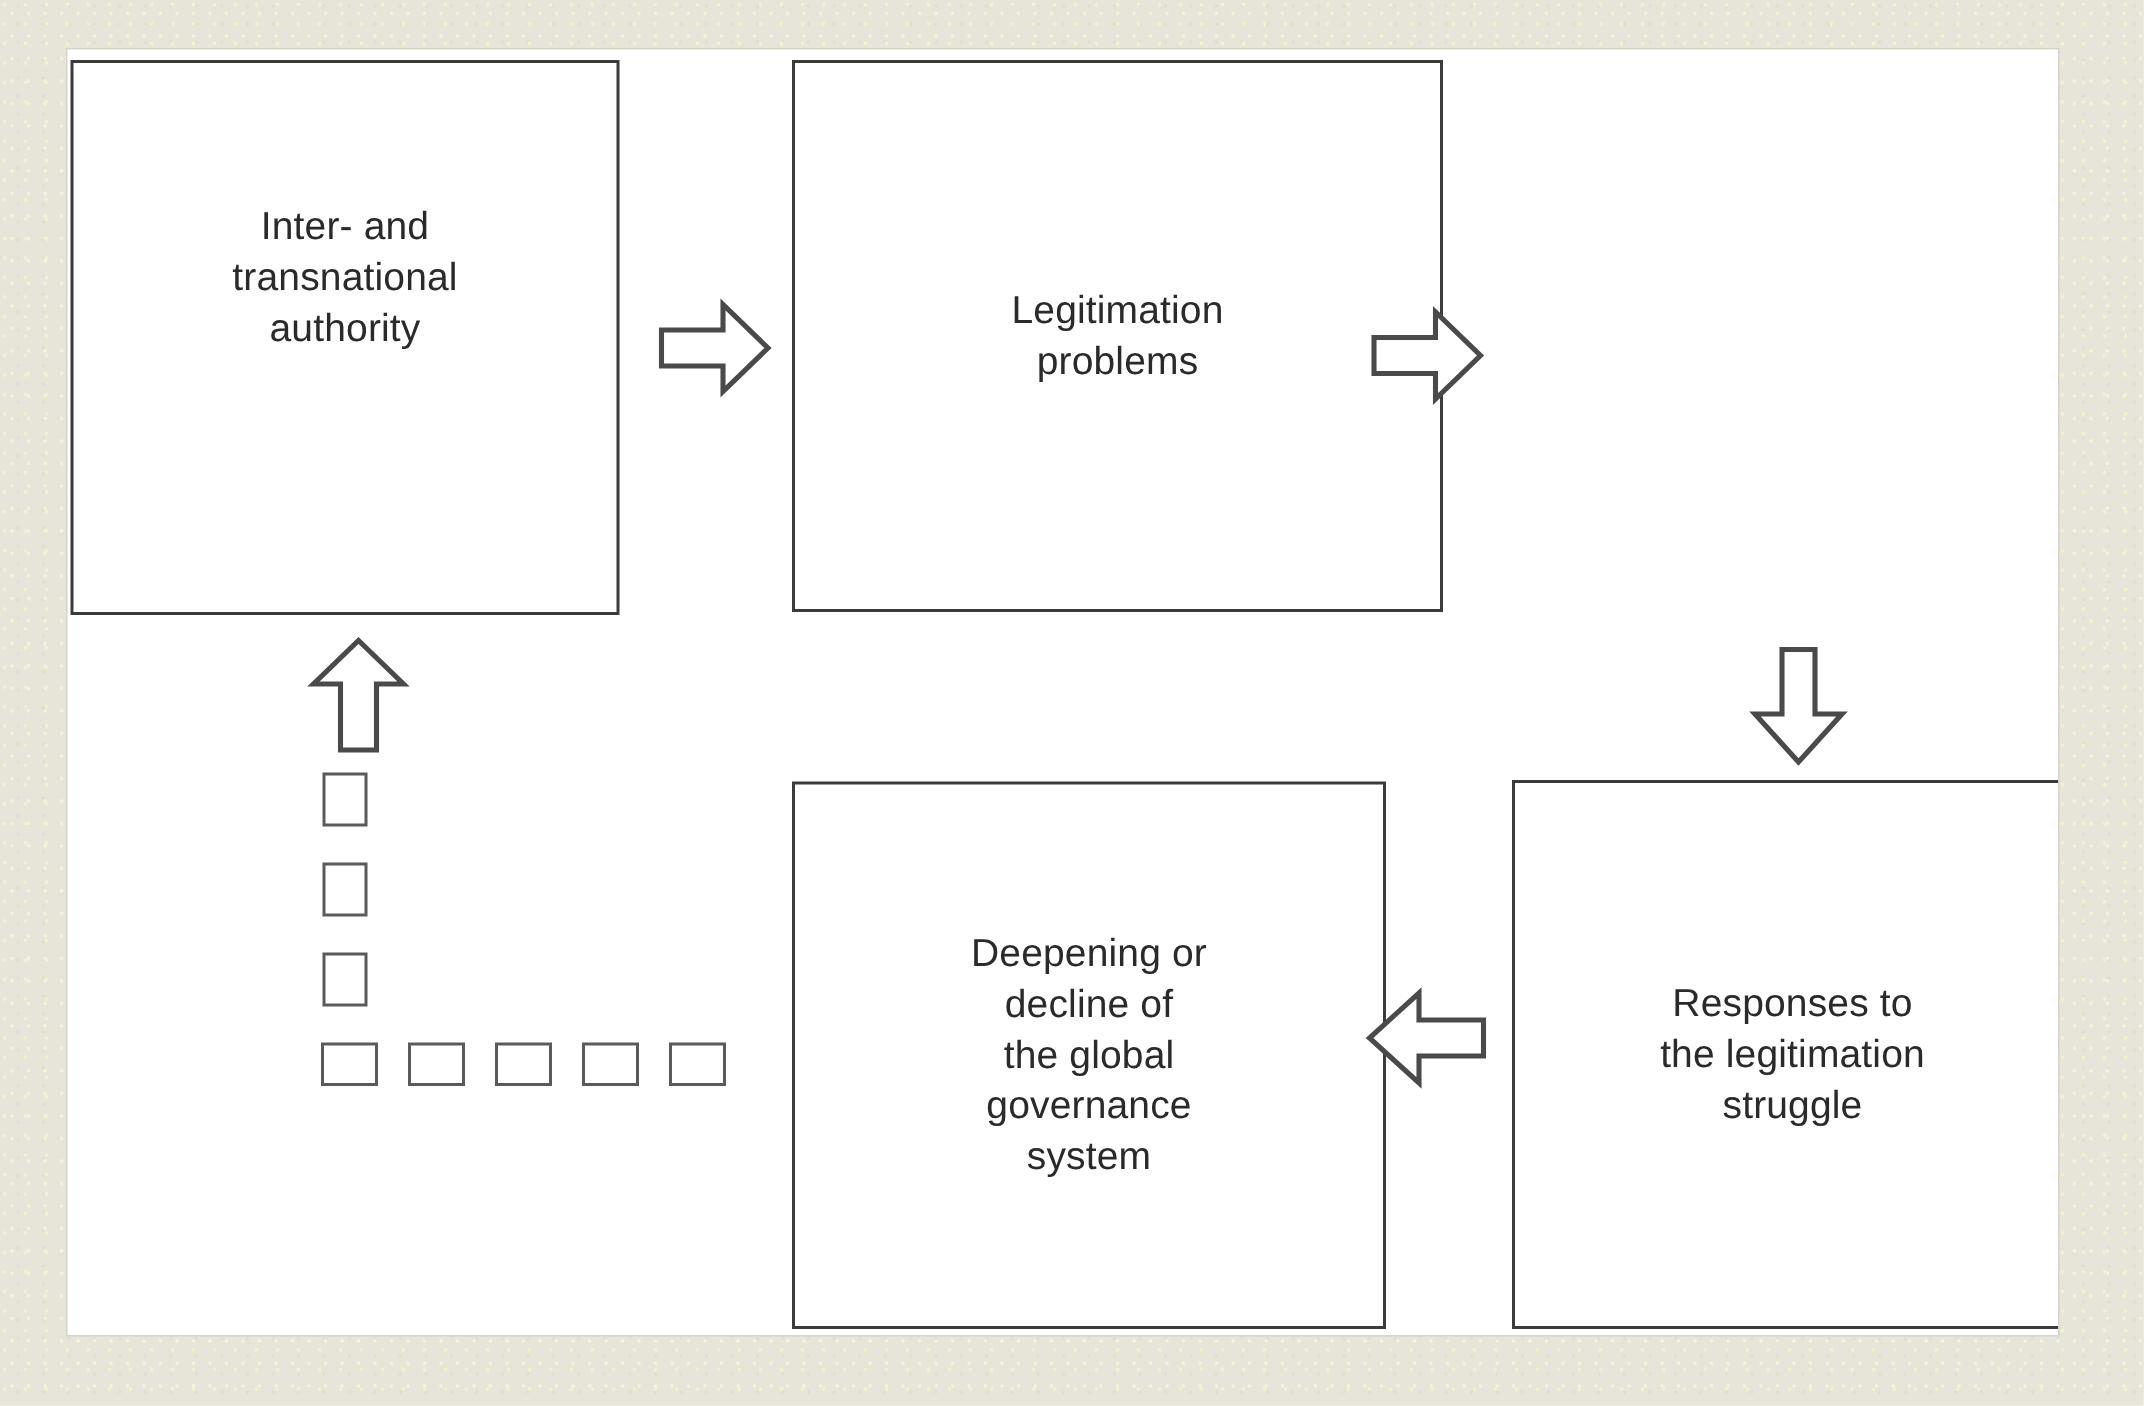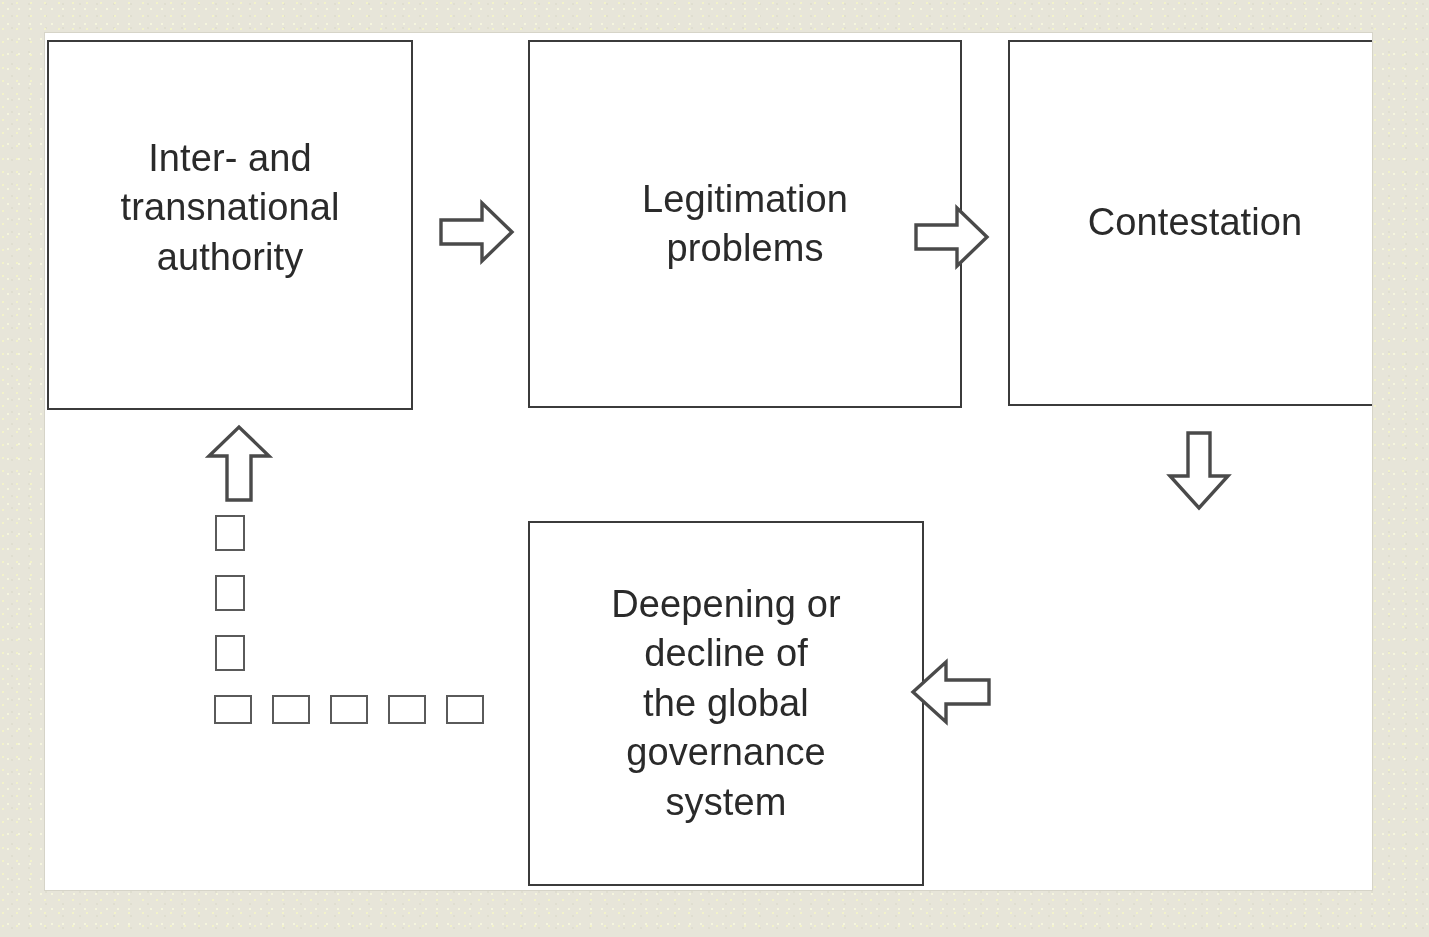--- a/index.html
+++ b/index.html
@@ -31,21 +31,21 @@
   }
   .node{
     position:absolute;
     background:#ffffff;
     border:2px solid #3b3b3b;
     box-sizing:border-box;
     display:flex;
     justify-content:center;
     text-align:center;
     color:#2a2a2a;
-    font-size:38px;
+    font-size:26px;
     line-height:1.30;
     letter-spacing:.1px;
   }
   .node .label{ white-space:pre-line; }
   .node.align-top{ align-items:flex-start; }
   .node.align-mid{ align-items:center; }
   
   .node.clip-right{ border-right:none; }
 
   
@@ -70,32 +70,34 @@
       <span class="label">Inter- and
 transnational
 authority</span>
     </div>
 
     <div class="node align-mid" style="left:483px; top:7px; width:434px; height:368px;">
       <span class="label">Legitimation
 problems</span>
     </div>
 
-    <div class="node align-mid clip-right" style="left:963px; top:7px; width:372px; height:366px;">
-      <span class="label">Contestation</span>
-    </div>
 
     <div class="node align-mid" style="left:483px; top:488px; width:396px; height:365px;">
       <span class="label">Deepening or
 decline of
 the global
 governance
 system</span>
     </div>
 
+    <div class="node align-mid clip-right" style="left:963px; top:487px; width:372px; height:366px;">
+      <span class="label">Responses to
+the legitimation
+struggle</span>
+    </div>
 
     <div class="arrow" style="left:393px; top:163px;">
       <svg width="78" height="72" viewBox="0 0 78 72" aria-hidden="true">
         <path d="M3 24 L44 24 L44 7 L74 36 L44 65 L44 48 L3 48 Z" fill="#ffffff" stroke="#4a4a4a" stroke-width="3.4" stroke-linejoin="miter"></path>
       </svg>
     </div>
 
     <div class="arrow" style="left:868px; top:168px;">
       <svg width="78" height="72" viewBox="0 0 78 72" aria-hidden="true">
         <path d="M3 24 L44 24 L44 7 L74 36 L44 65 L44 48 L3 48 Z" fill="#ffffff" stroke="#4a4a4a" stroke-width="3.4" stroke-linejoin="miter"></path>

